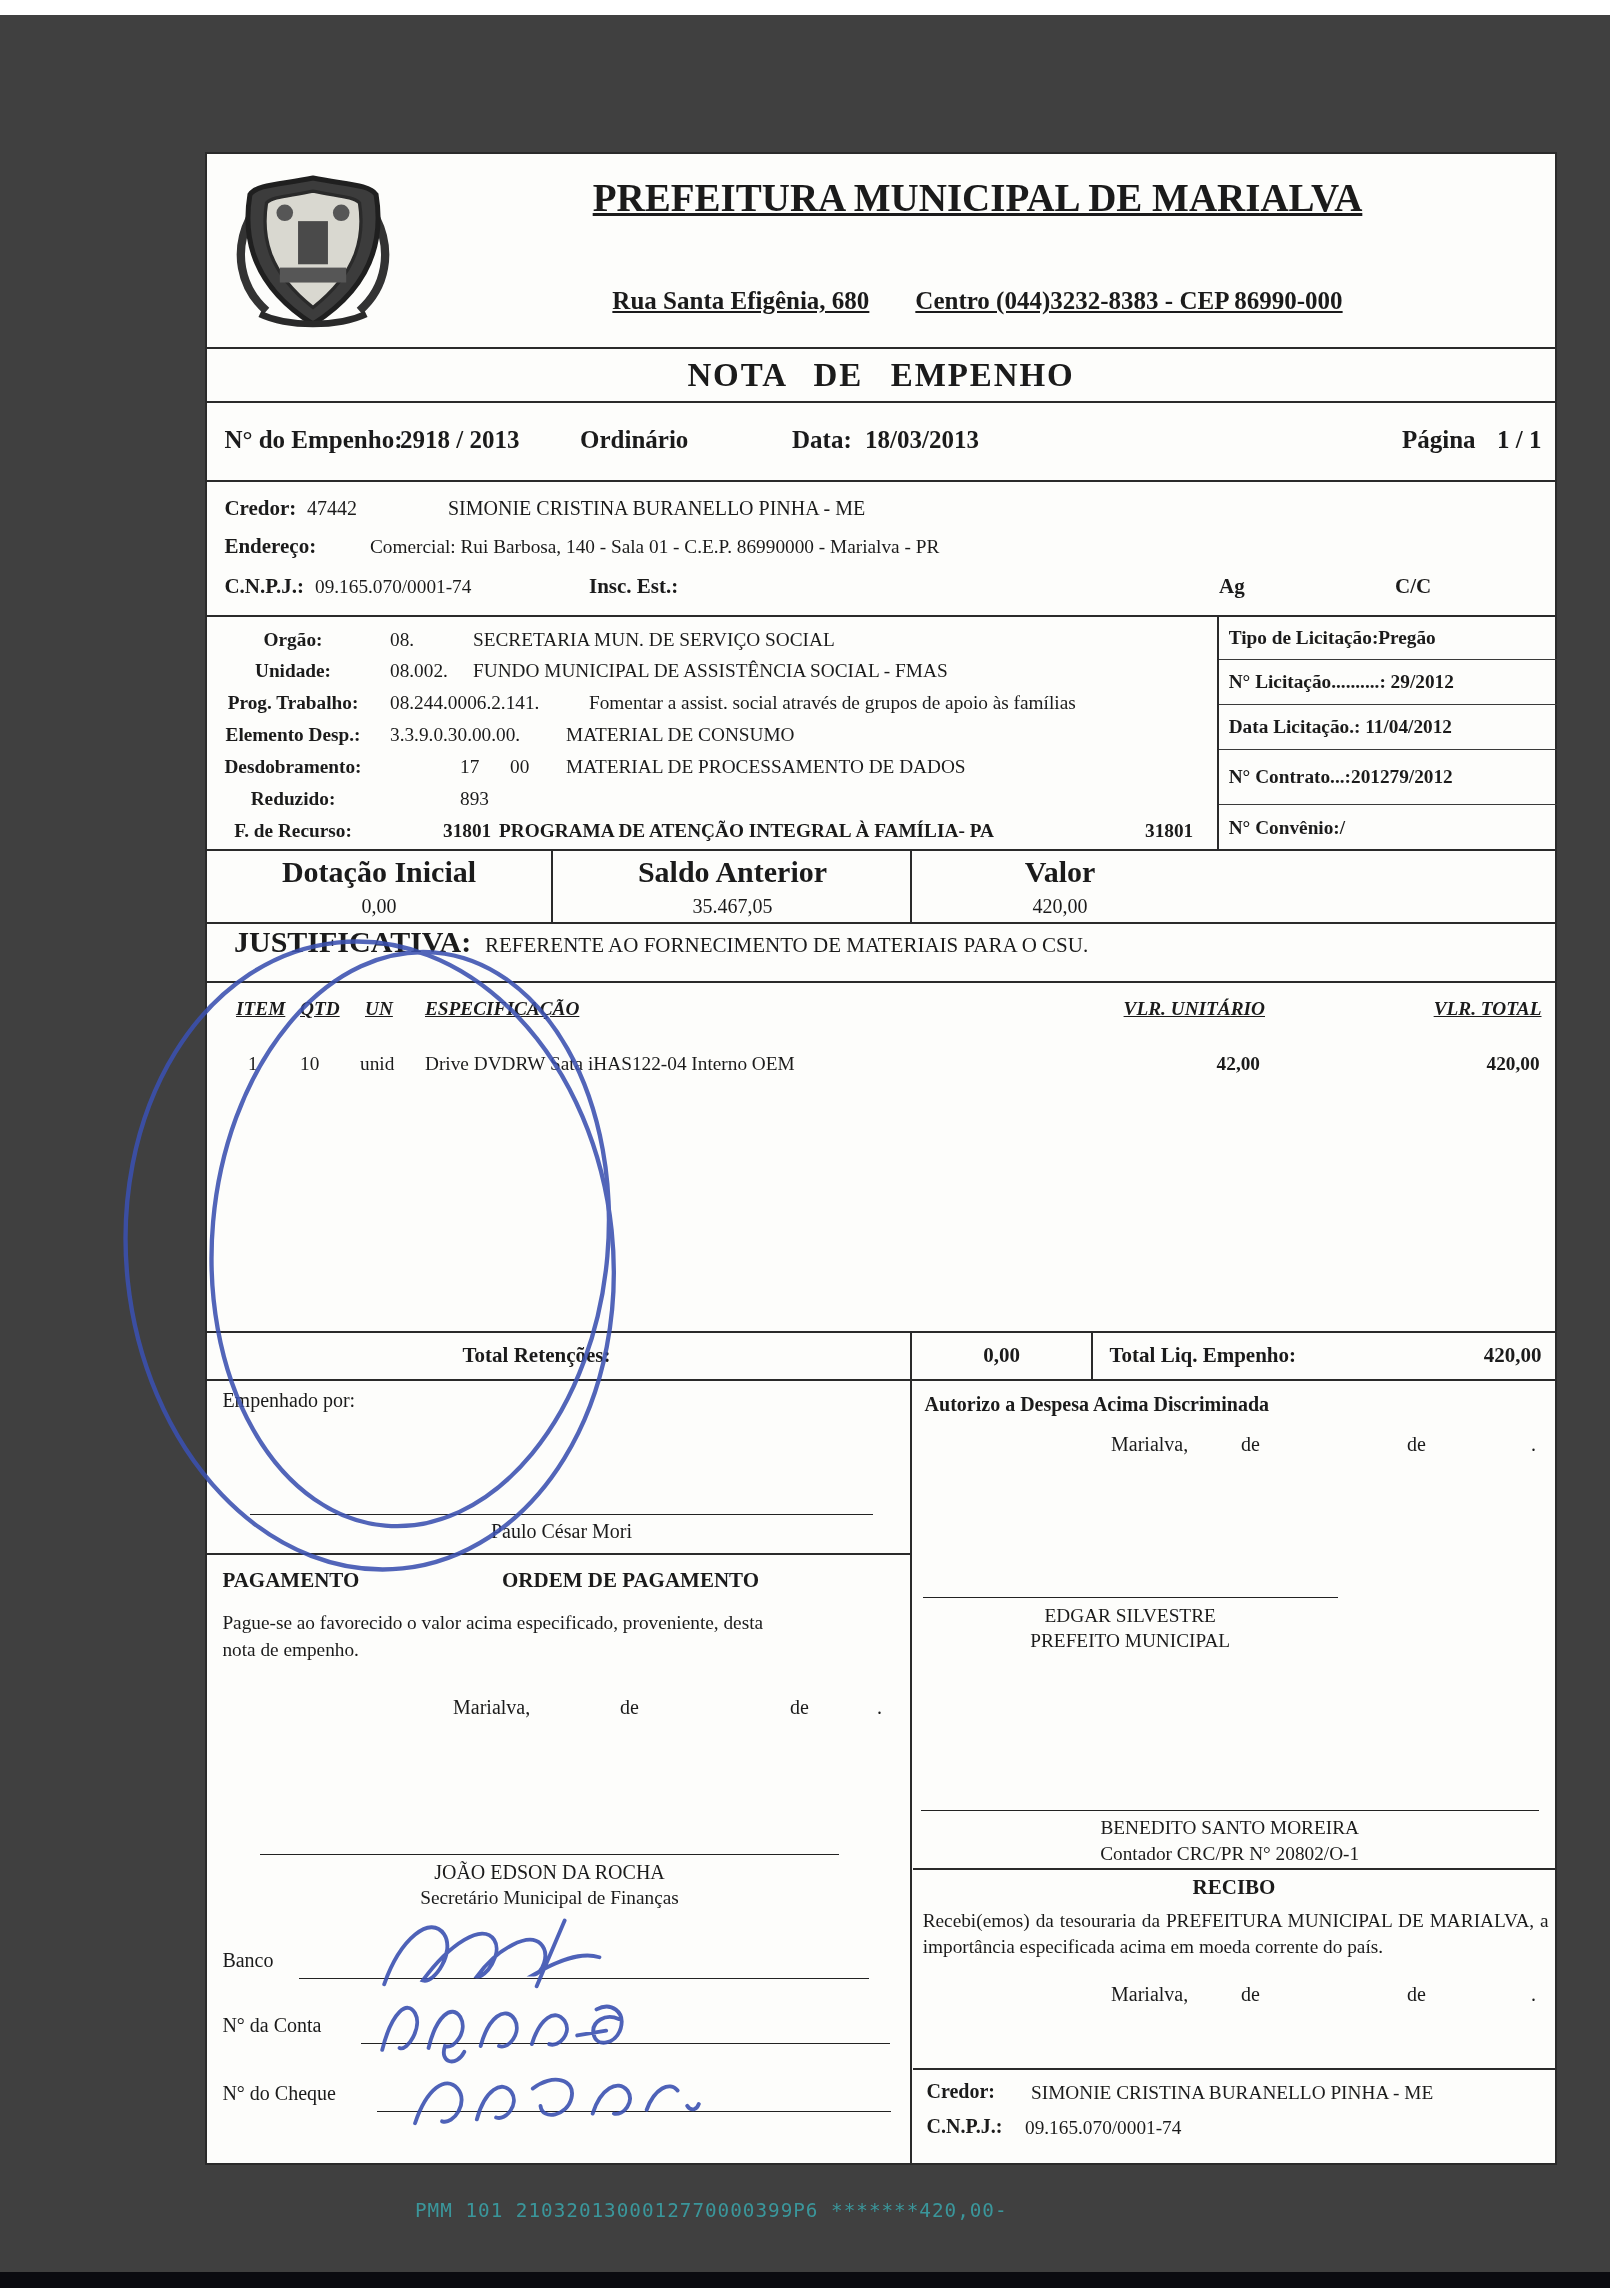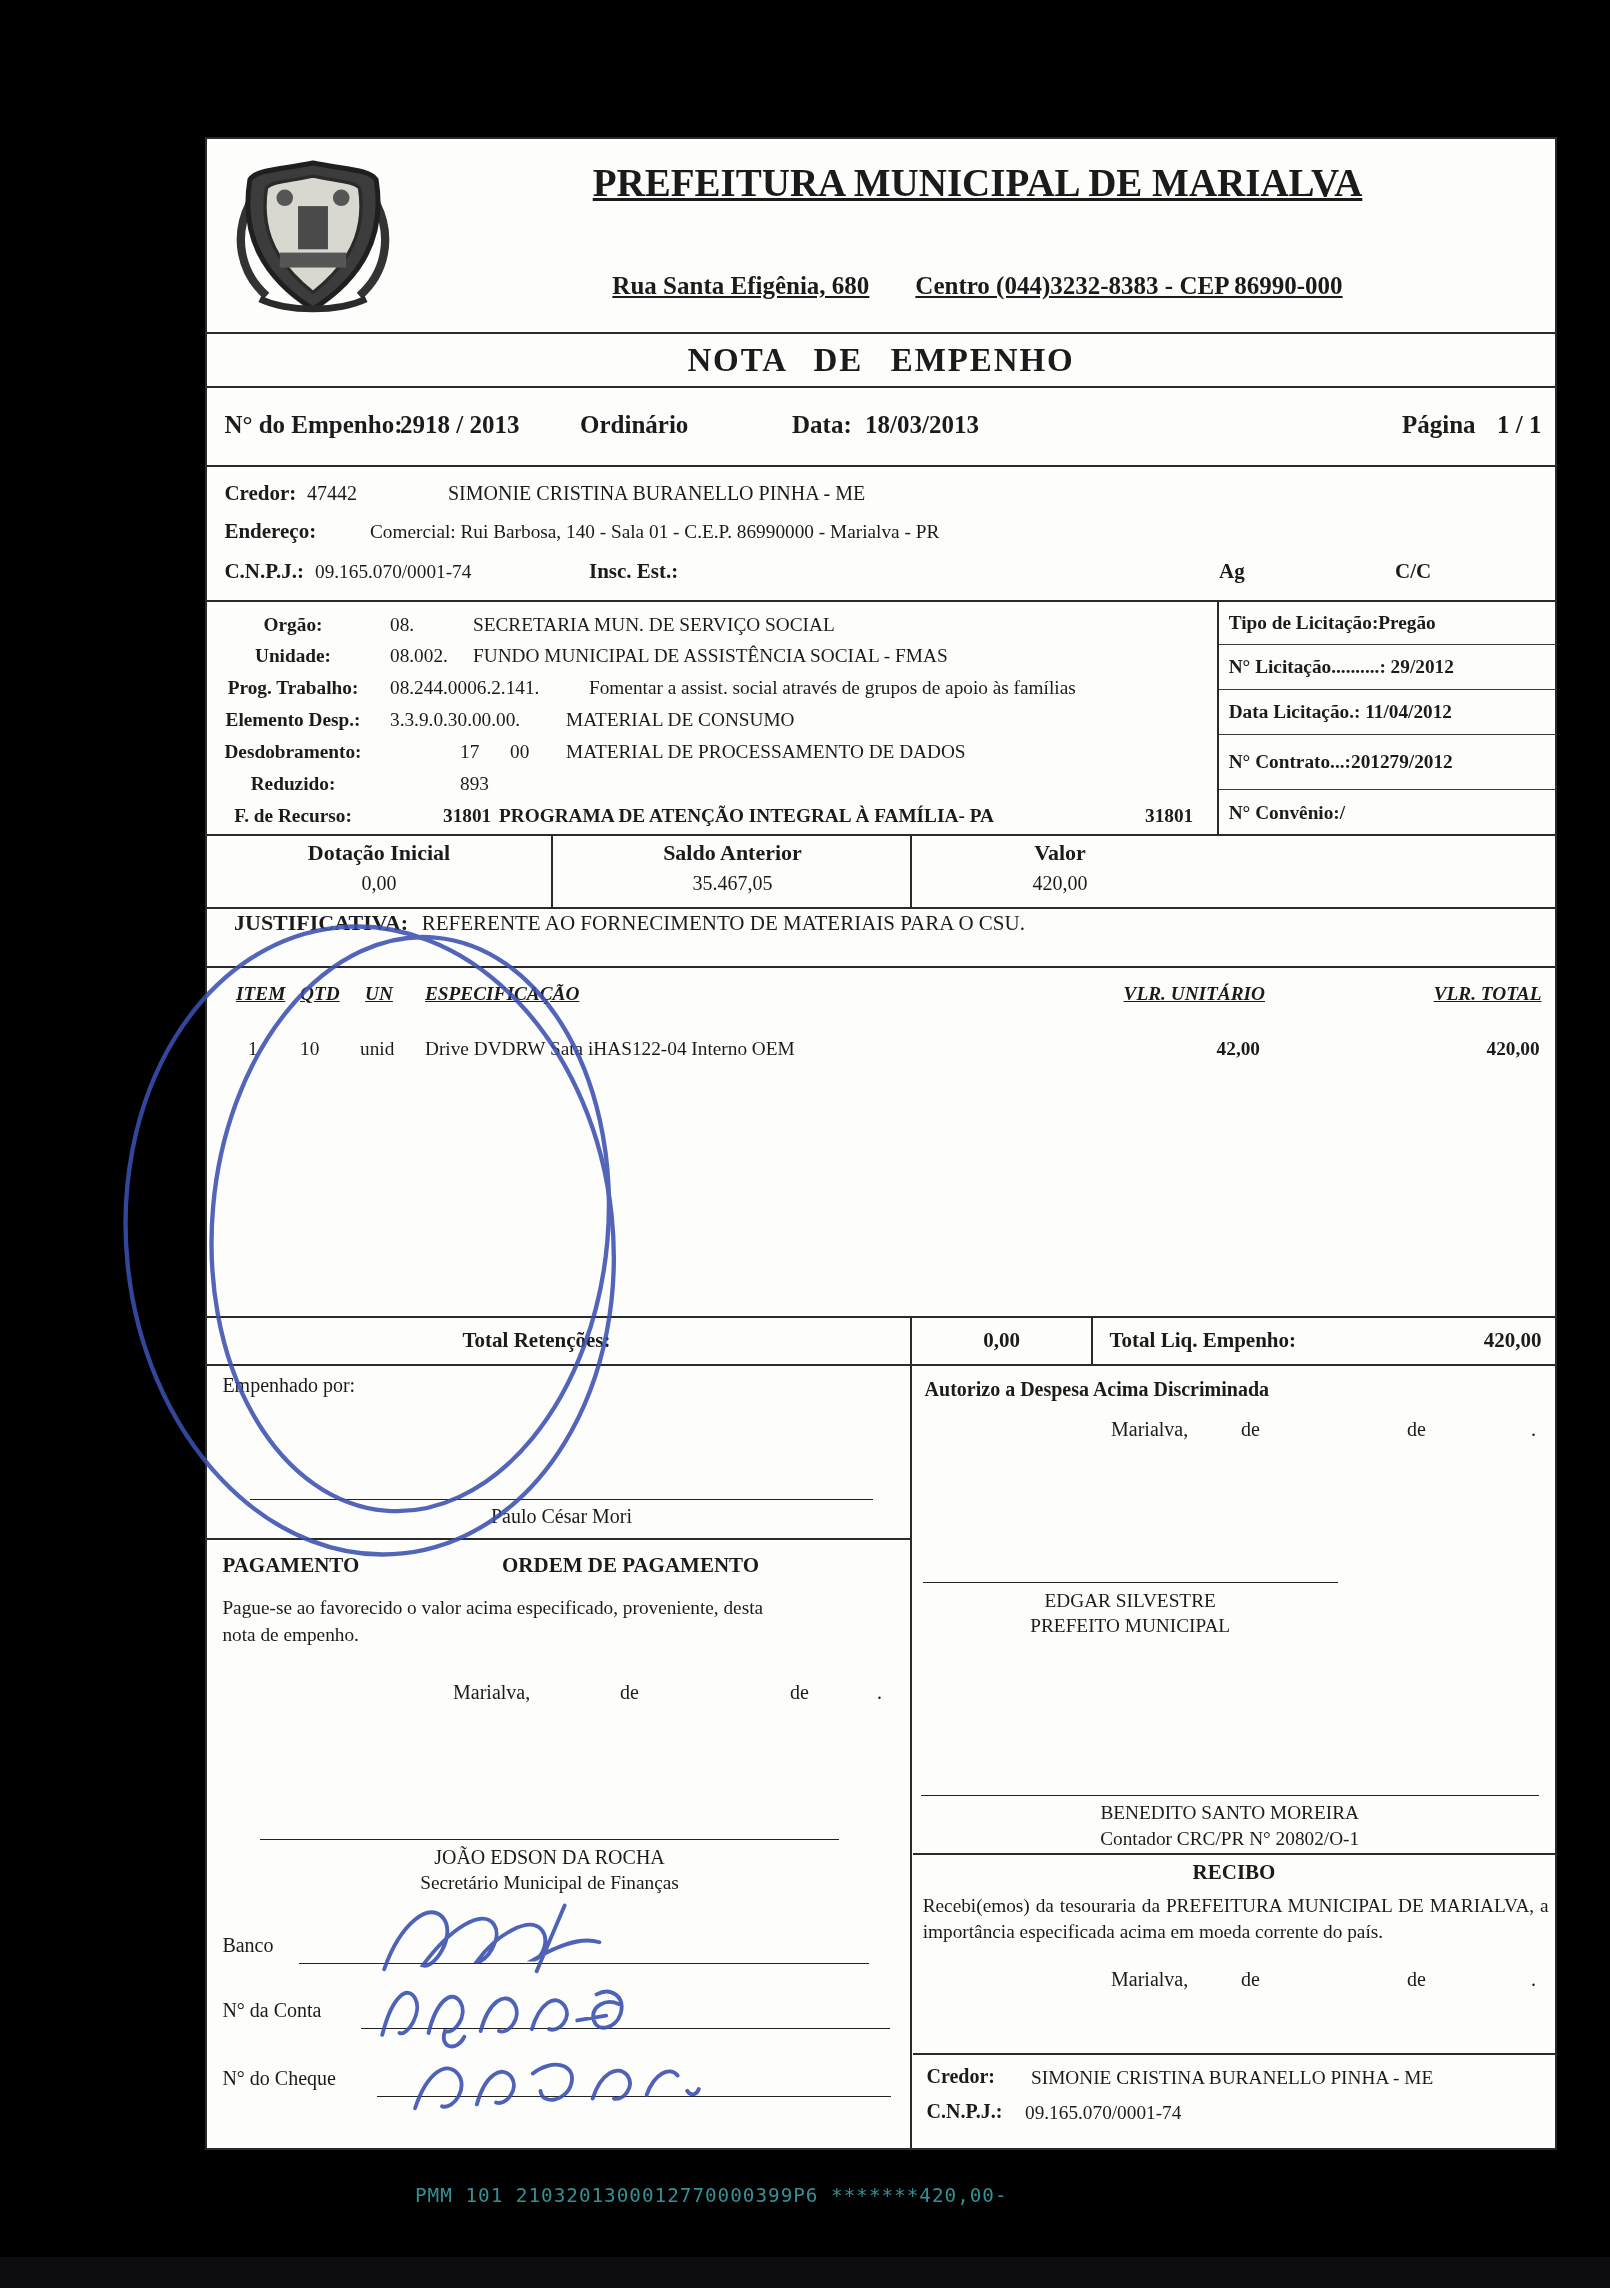--- a/index.html
+++ b/index.html
@@ -1,30 +1,30 @@
 <!DOCTYPE html>
 <html><head>
 <meta charset="utf-8">
 <style>
   html,body{margin:0;padding:0;}
   body{
     width:1610px;height:2288px;position:relative;overflow:hidden;
     background:#ffffff;color:#1b1b1b;
     font-family:"Liberation Serif", serif;
   }
-  .page{position:absolute;inset:0;background:#000000;}
+  .page{position:absolute;inset:0;background:#404040;margin-top:15px;}
   .form{position:absolute;left:205px;top:137px;width:1348px;border:2.9px solid #2a2a2a;background:#fdfdfb;}
   .sec{position:relative;border-bottom:2.9px solid #2a2a2a;}
   .sec.last{border-bottom:none;}
   .abs{position:absolute;white-space:nowrap;}
   .b{font-weight:bold;}
   .i{font-style:italic;}
   .u{text-decoration:underline;}
   .ctr{text-align:center;}
-  .fs40{font-size:39px}.fs34{font-size:33px}.fs26{font-size:25px}.fs23{font-size:22px}
+  .fs40{font-size:39px}.fs34{font-size:33px}.fs26{font-size:25px}.fs23{font-size:30px}
   .fs22{font-size:21px}.fs21{font-size:20px}.fs20{font-size:19.3px}
   .lbl{left:0;width:172px;text-align:center;font-weight:bold;}
   .tcell{top:0;bottom:0;text-align:center;}
   .bl{border-left:2.9px solid #2a2a2a;}
   .sig{border-top:1.9px solid #222;height:0;}
   .hline{position:absolute;left:0;right:0;border-top:2.9px solid #2a2a2a;}
   .vline{position:absolute;left:703px;top:0;bottom:0;border-left:2.9px solid #2a2a2a;}
   .licrow{display:flex;align-items:center;padding-left:9.7px;font-weight:bold;font-size:19.3px;border-bottom:1.9px solid #3a3a3a;}
   .licrow.lastrow{border-bottom:none;}
   .ink{position:absolute;left:0;top:0;width:1610px;height:2288px;pointer-events:none;z-index:6;}

